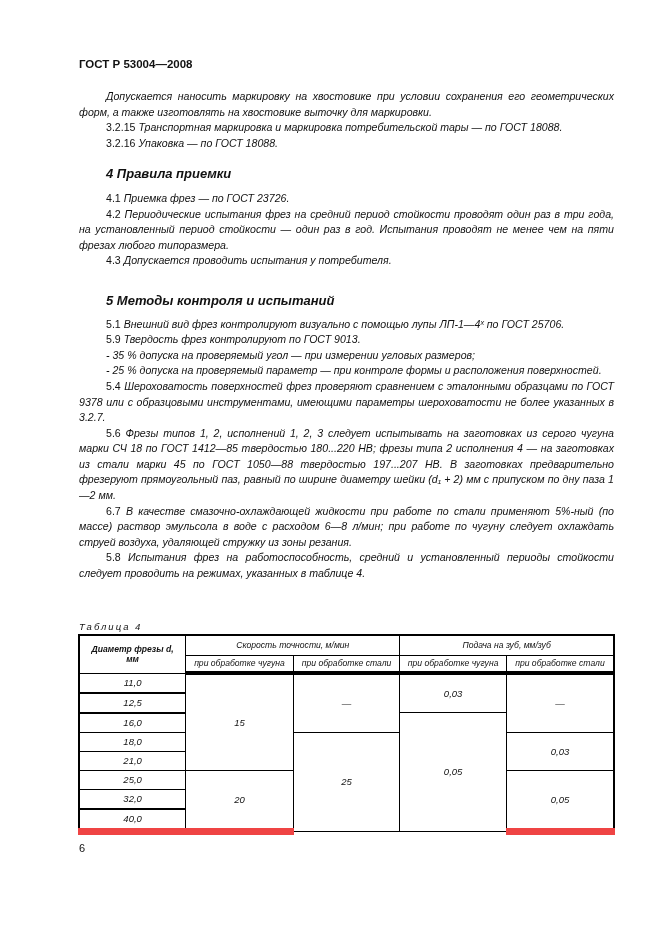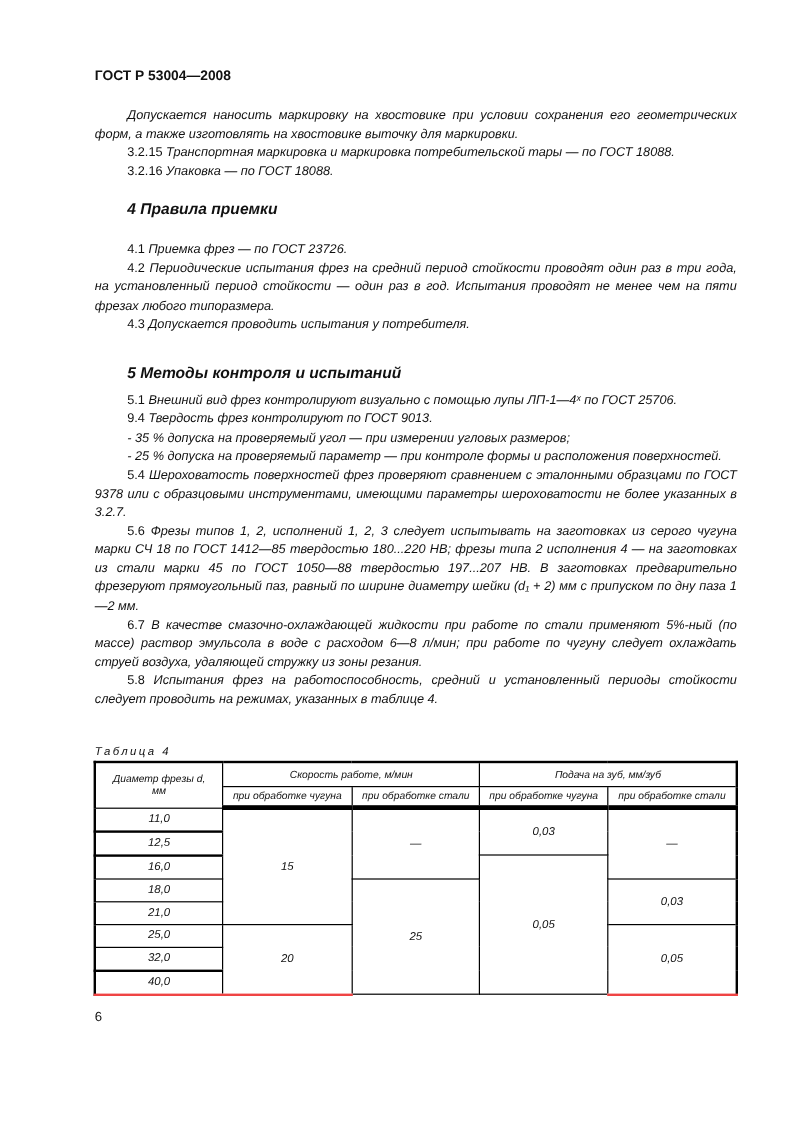--- a/index.html
+++ b/index.html
@@ -4,29 +4,29 @@
 <style>
   html, body { margin: 0; padding: 0; background: #ffffff; }
   body { width: 661px; height: 935px; position: relative; overflow: hidden;
          font-family: "Liberation Sans", sans-serif; color: #111; }
   .page-header { position: absolute; left: 79px; top: 58px; font-size: 11.5px; font-weight: bold; }
   .content { position: absolute; left: 79px; top: 89px; width: 535px; font-size: 10.6px; line-height: 15.6px; }
   .p { font-style: italic; text-align: justify; text-indent: 27px; margin: 0; }
   .p .num { font-style: normal; }
   .li { font-style: italic; text-align: justify; text-indent: 27px; margin: 0; }
   h2 { font-size: 13px; font-weight: bold; font-style: italic; margin: 0; padding-left: 27px; }
-  .h4 { margin-top: 15px; margin-bottom: 19px; }
+  .h4 { margin-top: 15px; margin-bottom: 9px; }
   .h5 { margin-top: 24px; margin-bottom: 8px; }
   .table-caption { position: absolute; left: 79px; top: 621px; font-size: 9.5px; font-style: italic; letter-spacing: 2px; }
   table.t4 { position: absolute; left: 78px; top: 634px; border-collapse: collapse; width: 537px; font-size: 8.6px; font-style: italic; }
   table.t4 td { border: 1px solid #000; text-align: center; vertical-align: middle; padding: 0; }
   table.t4 .outer-l { border-left: 2px solid #000; }
   table.t4 .outer-r { border-right: 2px solid #000; }
   table.t4 .outer-t { border-top: 2px solid #000; }
-  table.t4 .outer-b { border-bottom: 2px solid #ef4444; }
+  table.t4 .outer-b { border-bottom: 7px solid #ef4444; }
   table.t4 .hsep td { border-bottom: 4px solid #000; }
   table.t4 .row td.dcell { height: 18px; font-size: 9.5px; }
   table.t4 .val { font-size: 9.5px; }
   .page-num { position: absolute; left: 79px; top: 842px; font-size: 11px; }
 </style>
 </head>
 <body>
 
 <div class="page-header">ГОСТ Р 53004—2008</div>
 
@@ -35,43 +35,43 @@
   <p class="p"><span class="num">3.2.15</span><span> Транспортная маркировка и маркировка потребительской тары — по ГОСТ 18088.</span></p>
   <p class="p"><span class="num">3.2.16</span><span> Упаковка — по ГОСТ 18088.</span></p>
 
   <h2 class="h4">4 Правила приемки</h2>
   <p class="p"><span class="num">4.1</span><span> Приемка фрез — по ГОСТ 23726.</span></p>
   <p class="p"><span class="num">4.2</span><span> Периодические испытания фрез на средний период стойкости проводят один раз в три года, на установленный период стойкости — один раз в год. Испытания проводят не менее чем на пяти фрезах любого типоразмера.</span></p>
   <p class="p"><span class="num">4.3</span><span> Допускается проводить испытания у потребителя.</span></p>
 
   <h2 class="h5">5 Методы контроля и испытаний</h2>
   <p class="p"><span class="num">5.1</span><span> Внешний вид фрез контролируют визуально с помощью лупы ЛП-1—4ˣ по ГОСТ 25706.</span></p>
-  <p class="p"><span class="num">9.4</span><span> Твердость фрез контролируют по ГОСТ 9013.</span></p>
+  <p class="p"><span class="num">5.9</span><span> Твердость фрез контролируют по ГОСТ 9013.</span></p>
   <p class="li">- 35 % допуска на проверяемый угол — при измерении угловых размеров;</p>
   <p class="li">- 25 % допуска на проверяемый параметр — при контроле формы и расположения поверхностей.</p>
   <p class="p"><span class="num">5.4</span><span> Шероховатость поверхностей фрез проверяют сравнением с эталонными образцами по ГОСТ 9378 или с образцовыми инструментами, имеющими параметры шероховатости не более указанных в 3.2.7.</span></p>
   <p class="p"><span class="num">5.6</span><span> Фрезы типов 1, 2, исполнений 1, 2, 3 следует испытывать на заготовках из серого чугуна марки СЧ 18 по ГОСТ 1412—85 твердостью 180...220 НВ; фрезы типа 2 исполнения 4 — на заготовках из стали марки 45 по ГОСТ 1050—88 твердостью 197...207 НВ. В заготовках предварительно фрезеруют прямоугольный паз, равный по ширине диаметру шейки (d₁ + 2) мм с припуском по дну паза 1—2 мм.</span></p>
   <p class="p"><span class="num">6.7</span><span> В качестве смазочно-охлаждающей жидкости при работе по стали применяют 5%-ный (по массе) раствор эмульсола в воде с расходом 6—8 л/мин; при работе по чугуну следует охлаждать струей воздуха, удаляющей стружку из зоны резания.</span></p>
   <p class="p"><span class="num">5.8</span><span> Испытания фрез на работоспособность, средний и установленный периоды стойкости следует проводить на режимах, указанных в таблице 4.</span></p>
 </div>
 
 <div class="table-caption">Таблица 4</div>
 
 <table class="t4">
   <colgroup>
     <col style="width:107px">
       <col style="width:108px">
       <col style="width:107px">
       <col style="width:107px">
       <col style="width:108px">
   </colgroup>
   <tbody>
       <tr style="height:20px">
-    <td rowspan="2" class="outer-l outer-t" style="padding:0 10px;">Диаметр фрезы d, мм</td>
-    <td colspan="2" class="outer-t">Скорость работе, м/мин</td>
+    <td rowspan="2" class="outer-l outer-t" style="padding:0 10px;font-weight:bold;">Диаметр фрезы d, мм</td>
+    <td colspan="2" class="outer-t">Скорость точности, м/мин</td>
     <td colspan="2" class="outer-t outer-r">Подача на зуб, мм/зуб</td>
   </tr>
   <tr class="hsep" style="height:18px">
     <td>при обработке чугуна</td>
     <td>при обработке стали</td>
     <td>при обработке чугуна</td>
     <td class="outer-r">при обработке стали</td>
   </tr>
   <tr class="row">
     <td class="dcell outer-l" style="border-bottom-width:2px">11,0</td>

